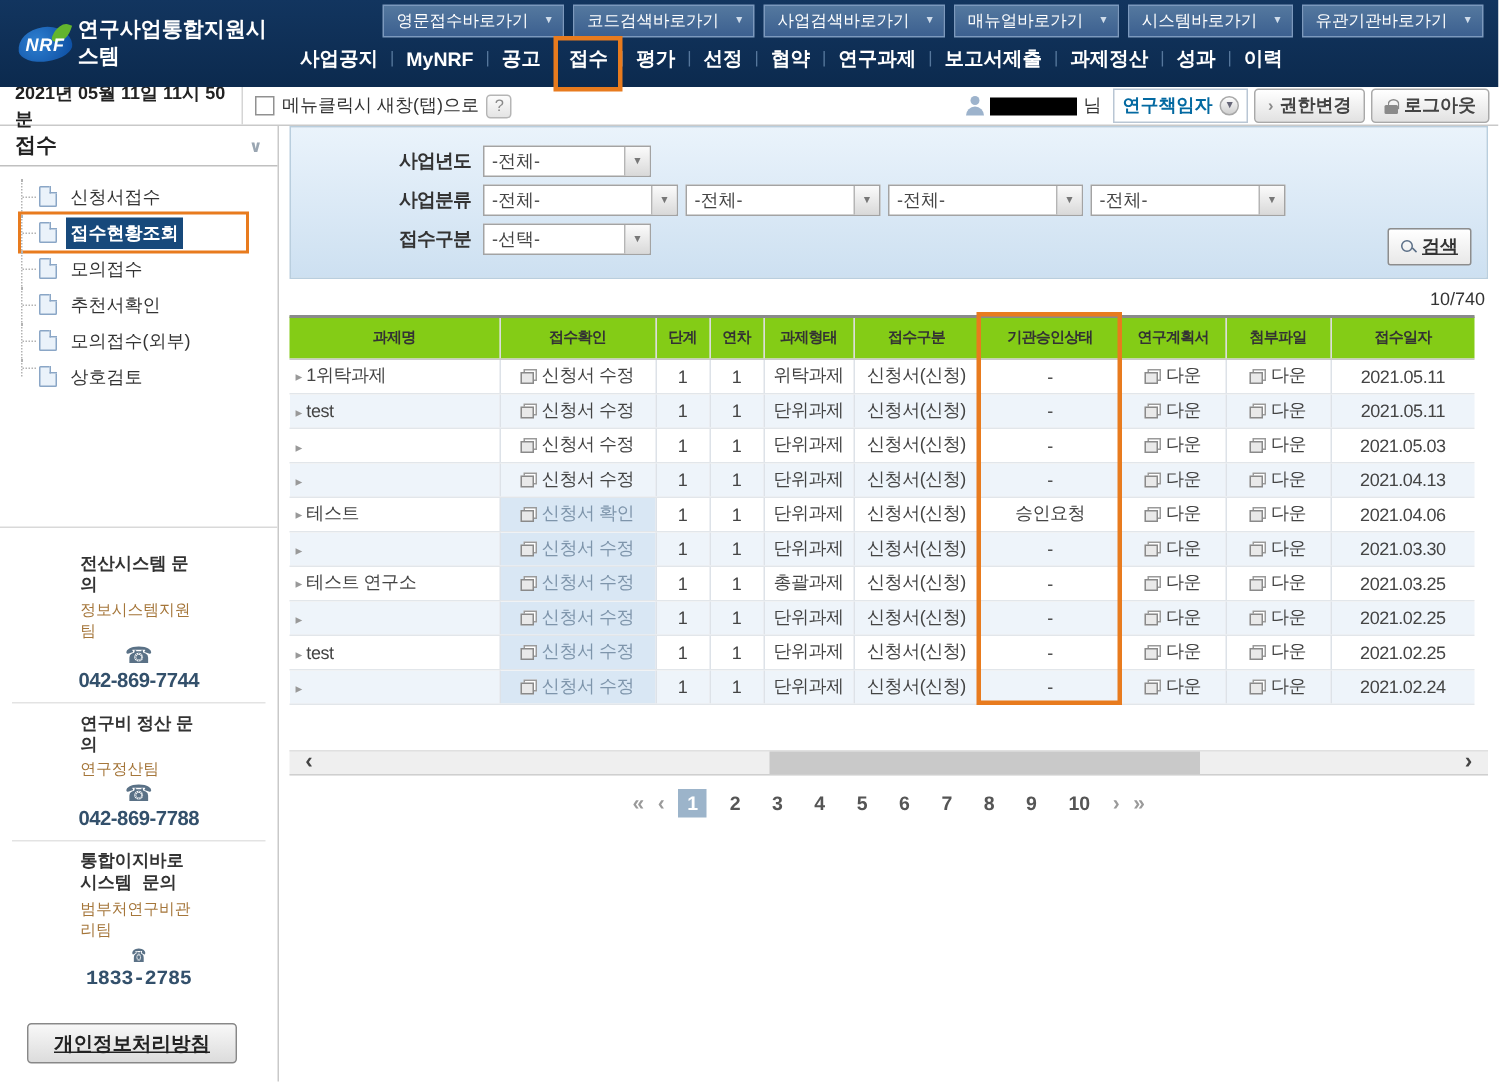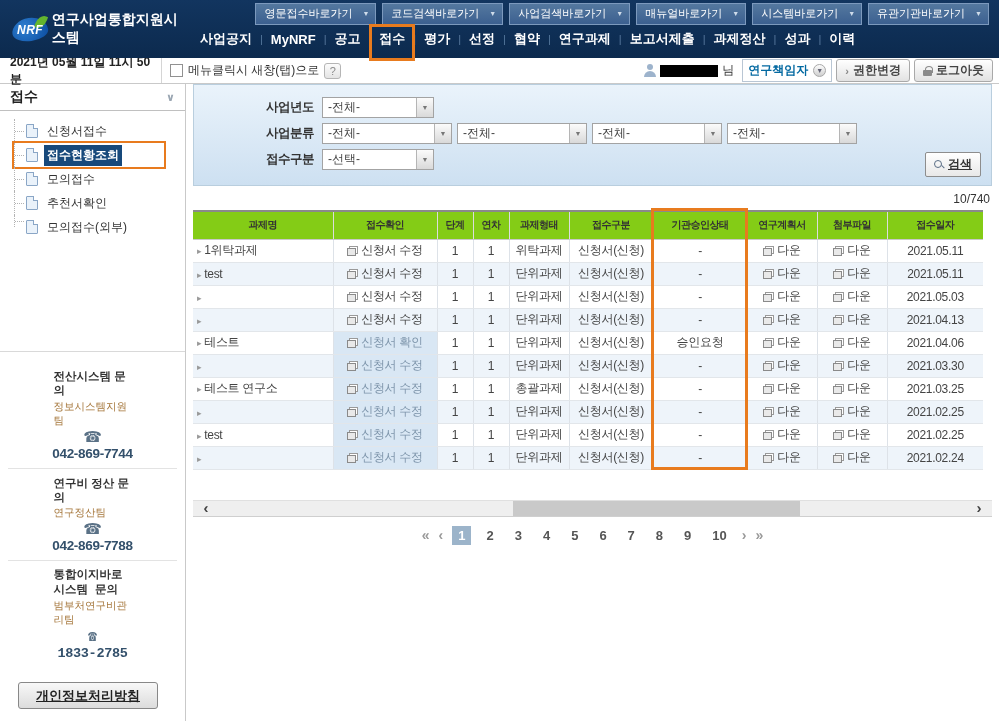--- a/index.html
+++ b/index.html
@@ -241,20 +241,25 @@
           </li>
           <li class="side-item">
             <span class="tree-line"></span>
             <span class="doc-icon"></span>
             <span class="label">추천서확인</span>
           </li>
           <li class="side-item">
             <span class="tree-line"></span>
             <span class="doc-icon"></span>
             <span class="label">모의접수(외부)</span>
+          </li>
+          <li class="side-item">
+            <span class="tree-line"></span>
+            <span class="doc-icon"></span>
+            <span class="label">상호검토</span>
           </li>
         </ul>
       <div class="contacts" id="contacts">
           <div class="contact">
             <div class="contact-left">
               <div class="contact-title">전산시스템 문의</div>
               <div class="contact-team">정보시스템지원팀</div>
             </div>
             <span class="phone-icon">☎</span>
             <span class="contact-phone">042-869-7744</span>

